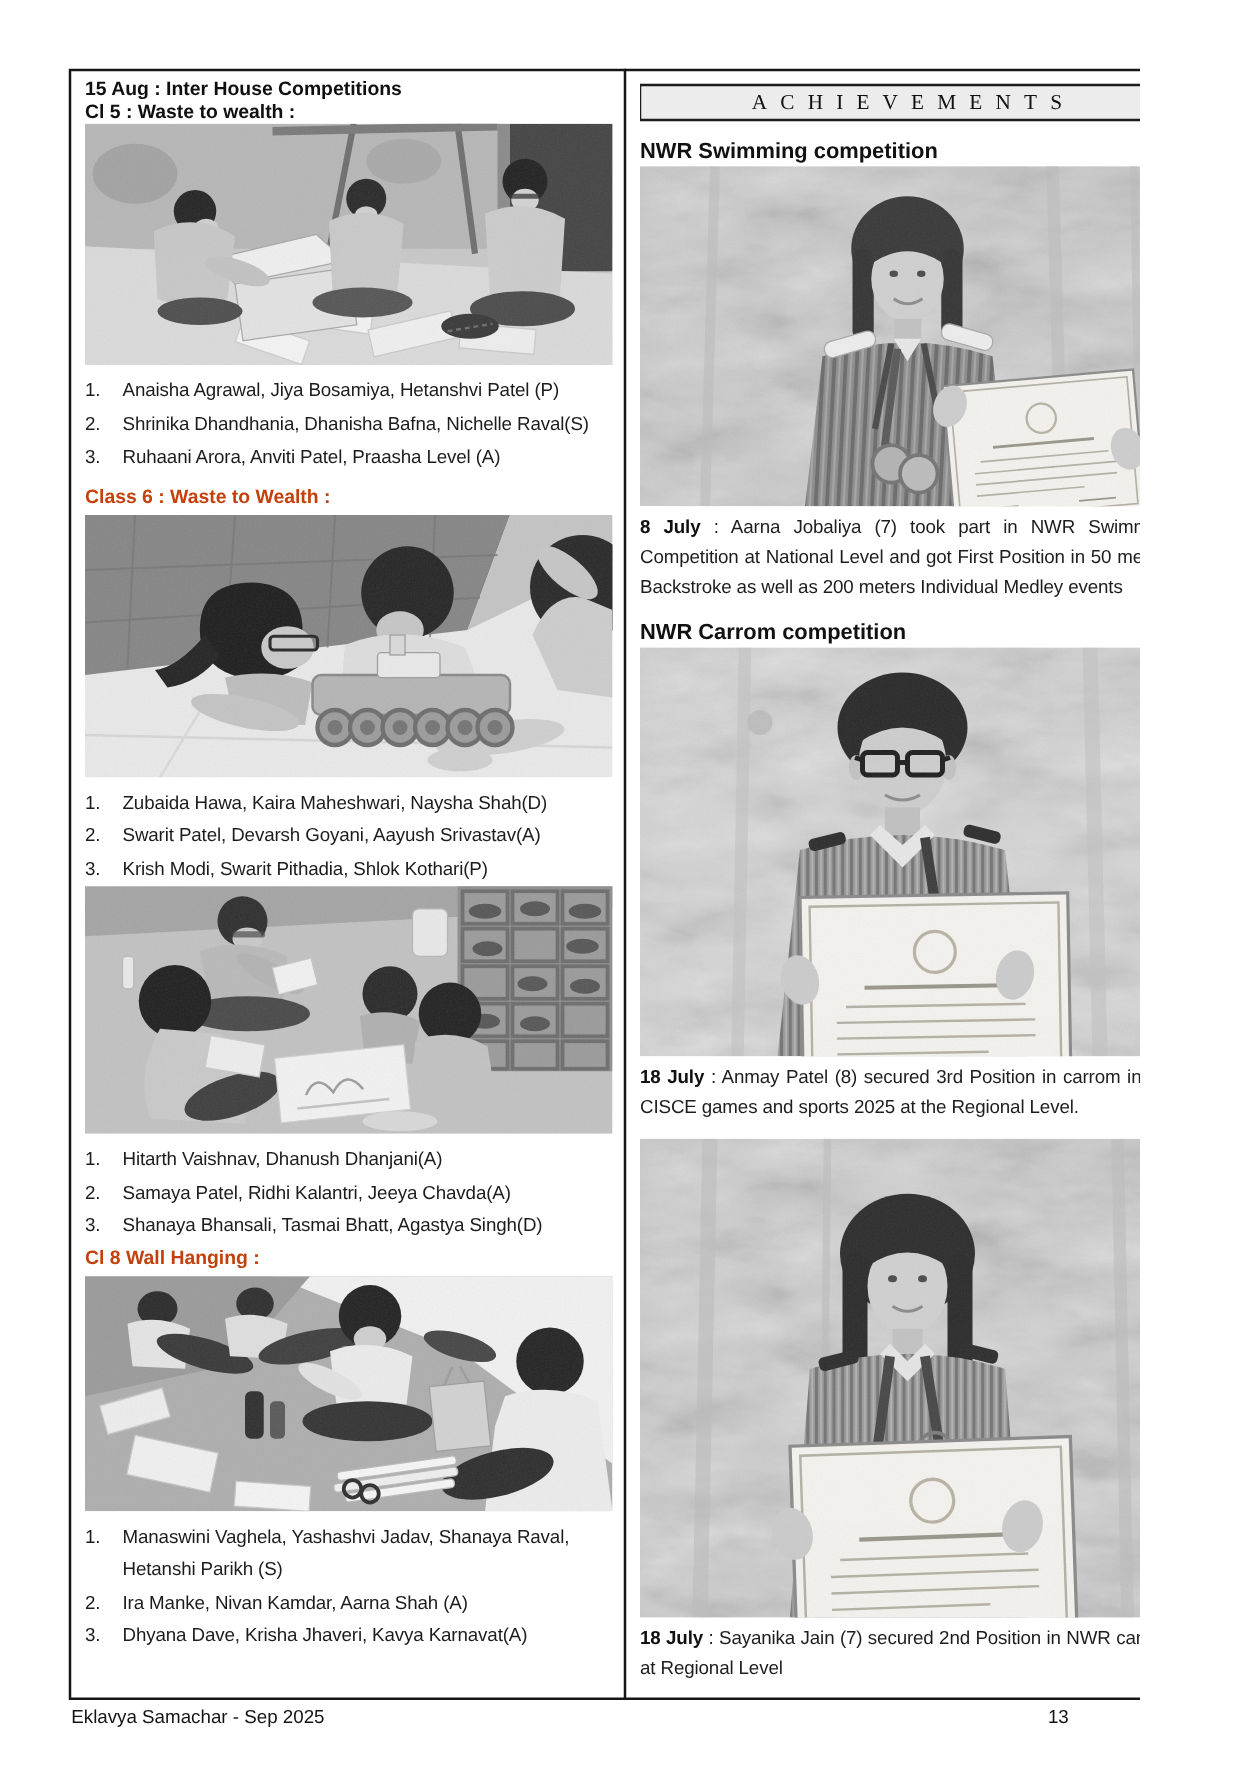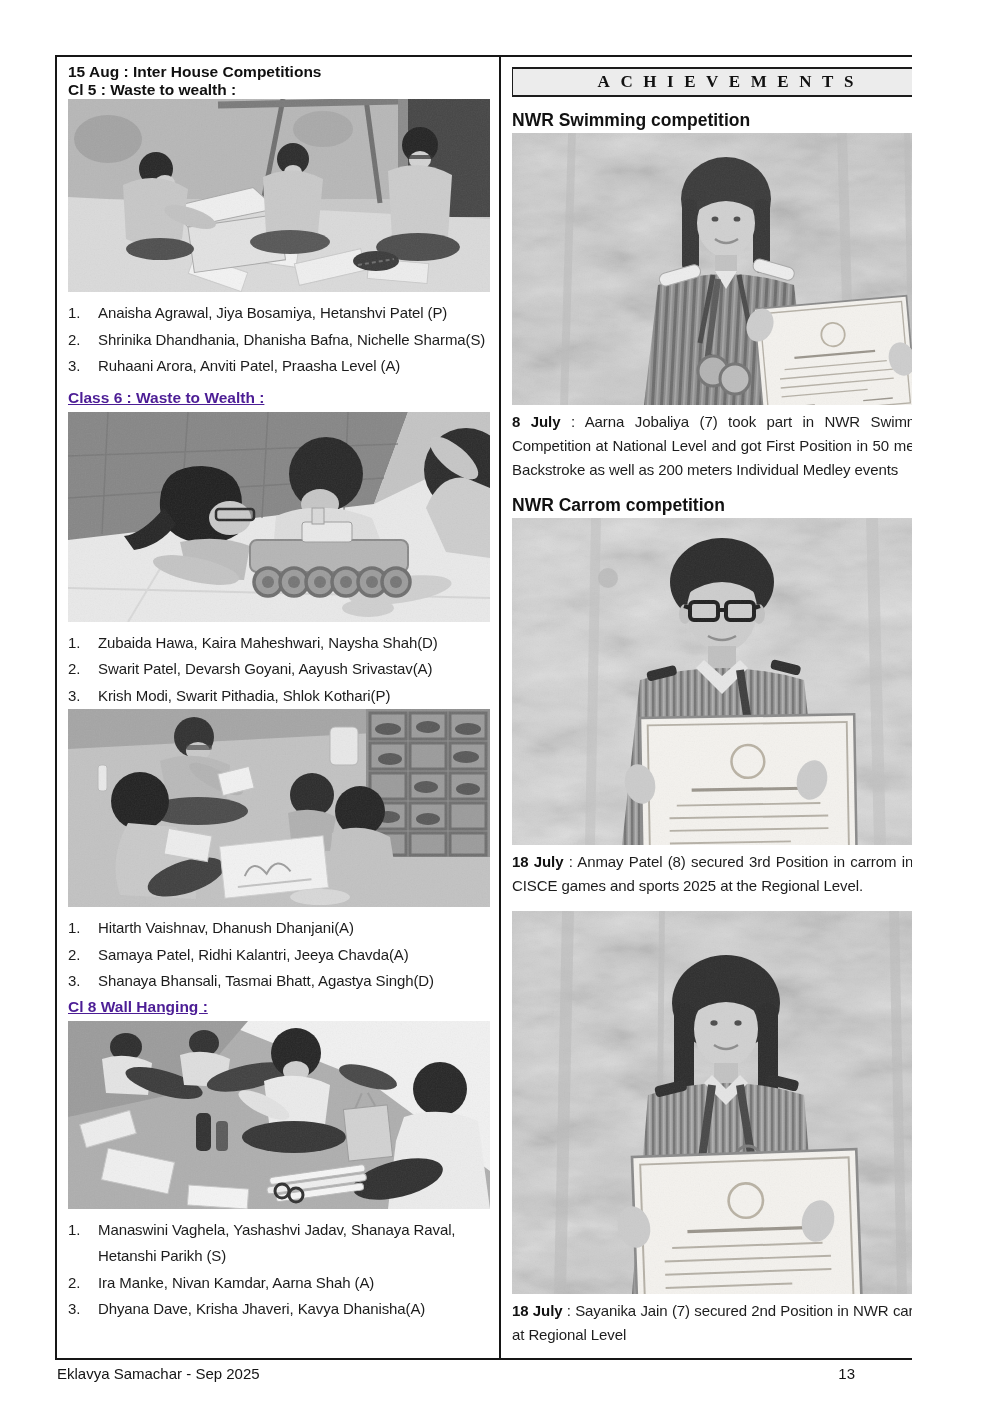--- a/index.html
+++ b/index.html
@@ -7,35 +7,35 @@
     position:relative;width:912px;height:1414px;background:#ffffff;
     font-family:"Liberation Sans","DejaVu Sans",sans-serif;color:#1a1a1a;
     overflow:hidden;
   }
   .frame{position:absolute;left:55px;top:55px;width:886px;height:1301px;border:2px solid #161616;}
   .divider{position:absolute;left:499px;top:55px;width:2px;height:1305px;background:#161616;}
 
   
   .col-left{position:absolute;left:68px;top:63px;width:422px;}
   .lc-head{font-weight:bold;font-size:15.5px;line-height:18px;color:#101010;}
-  .lc-heading{font-weight:bold;font-size:15.5px;line-height:20px;color:#4c1d95;margin:8px 0 4px;text-decoration:underline;}
+  .lc-heading{font-weight:bold;font-size:15.5px;line-height:20px;color:#c2410c;margin:8px 0 4px;}
   .photo{display:block;}
   .photo svg{display:block;}
   .winners{margin:8px 0 0 0;}
   .w-row{display:flex;font-size:15px;line-height:26.5px;color:#1c1c1c;letter-spacing:-0.1px;}
   .w-num{width:30px;flex:none;}
   .w-text{flex:1;}
 
   
   .col-right{position:absolute;left:512px;top:62px;width:427px;}
   .banner{
     margin-top:5px;height:26px;line-height:26px;background:#ececec;
     border:1px solid #1c1c1c;border-top-width:2px;border-bottom-width:2px;
     text-align:center;font-family:"Liberation Serif","DejaVu Serif",serif;
-    font-weight:bold;font-size:17px;letter-spacing:0.62em;text-indent:0.62em;color:#111;
+    font-weight:normal;font-size:17px;letter-spacing:0.62em;text-indent:0.62em;color:#111;
   }
   .rc-heading{
     font-family:Liberation Sans, sans-serif;font-weight:bold;
     font-size:17.5px;line-height:20px;color:#111;margin:13px 0 3px;
   }
   .caption{margin:5px 0 0 0;font-size:15px;line-height:24px;text-align:justify;color:#1d1d1d;letter-spacing:-0.1px;}
   .caption b{color:#111;}
 
   
   .footer-left{position:absolute;left:57px;top:1364px;font-size:15px;line-height:20px;color:#141414;}
@@ -145,21 +145,21 @@
       </svg>
     </span>
 
     <div class="winners">
       <div class="w-row">
           <span class="w-num">1.</span>
           <span class="w-text">Anaisha Agrawal, Jiya Bosamiya, Hetanshvi Patel (P)</span>
         </div>
       <div class="w-row">
           <span class="w-num">2.</span>
-          <span class="w-text">Shrinika Dhandhania, Dhanisha Bafna, Nichelle Sharma(S)</span>
+          <span class="w-text">Shrinika Dhandhania, Dhanisha Bafna, Nichelle Raval(S)</span>
         </div>
       <div class="w-row">
           <span class="w-num">3.</span>
           <span class="w-text">Ruhaani Arora, Anviti Patel, Praasha Level (A)</span>
         </div>
     </div>
 
     <div class="lc-heading">Class 6 : Waste to Wealth :</div>
 
     <span class="photo" role="img" aria-label="Girls lying on the floor building a model tank out of cardboard tubes">
@@ -367,21 +367,21 @@
       <div class="w-row">
           <span class="w-num">1.</span>
           <span class="w-text">Manaswini Vaghela, Yashashvi Jadav, Shanaya Raval, Hetanshi Parikh (S)</span>
         </div>
       <div class="w-row">
           <span class="w-num">2.</span>
           <span class="w-text">Ira Manke, Nivan Kamdar, Aarna Shah (A)</span>
         </div>
       <div class="w-row">
           <span class="w-num">3.</span>
-          <span class="w-text">Dhyana Dave, Krisha Jhaveri, Kavya Dhanisha(A)</span>
+          <span class="w-text">Dhyana Dave, Krisha Jhaveri, Kavya Karnavat(A)</span>
         </div>
     </div>
   </div>
 
   <div class="col-right">
 
     <div class="banner">ACHIEVEMENTS</div>
 
     <div class="rc-heading">NWR Swimming competition</div>
 

